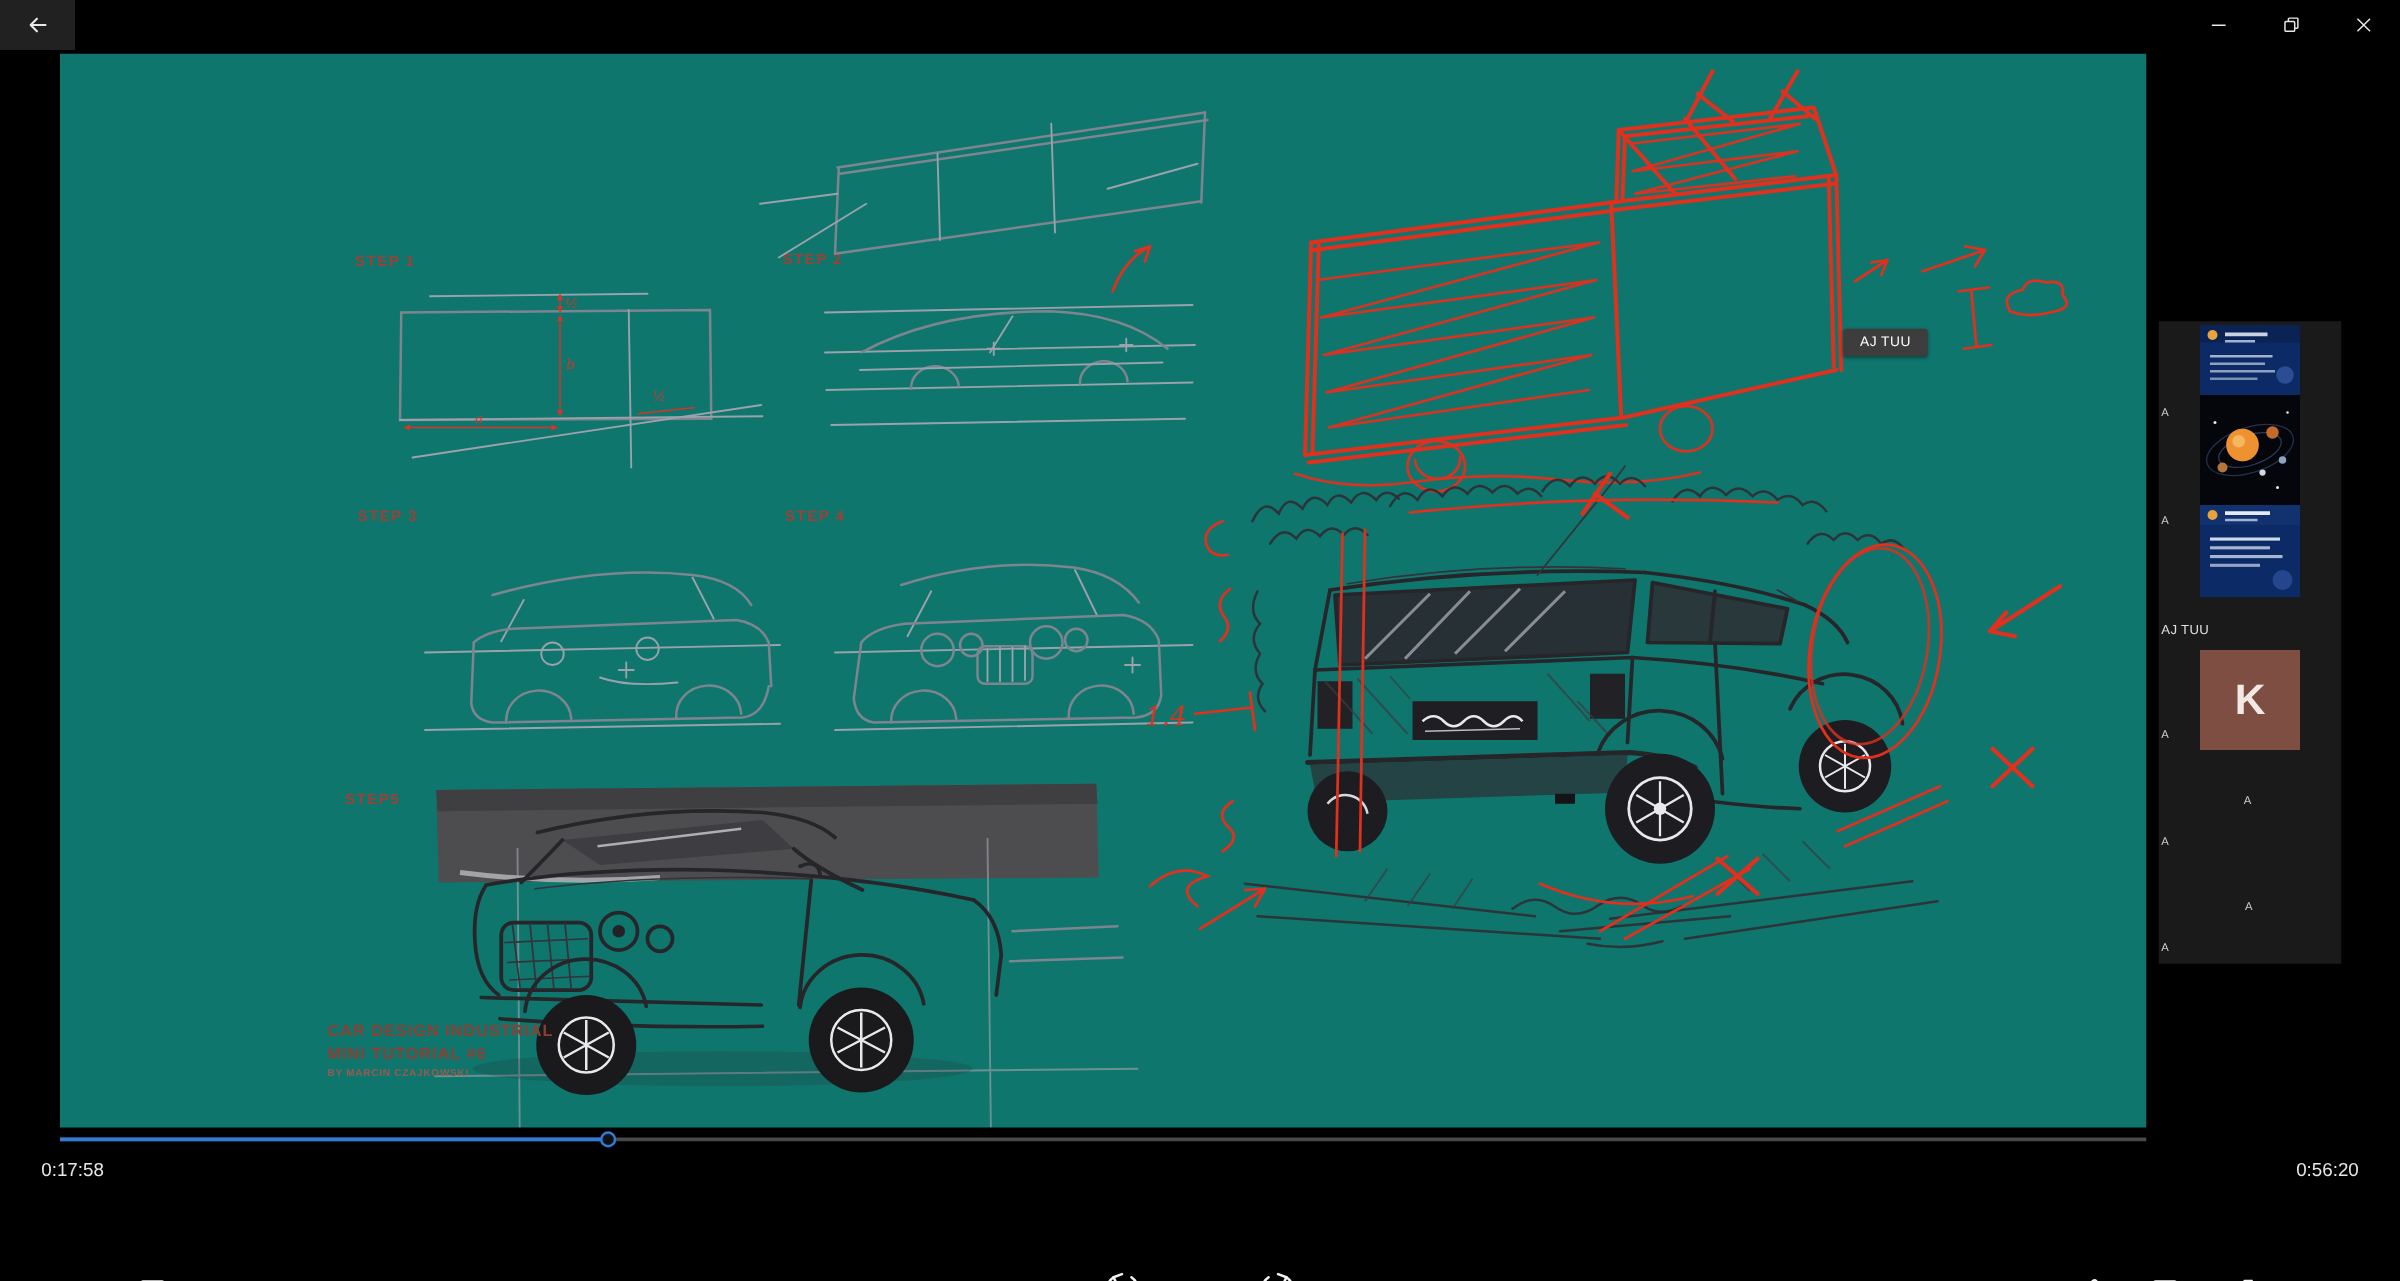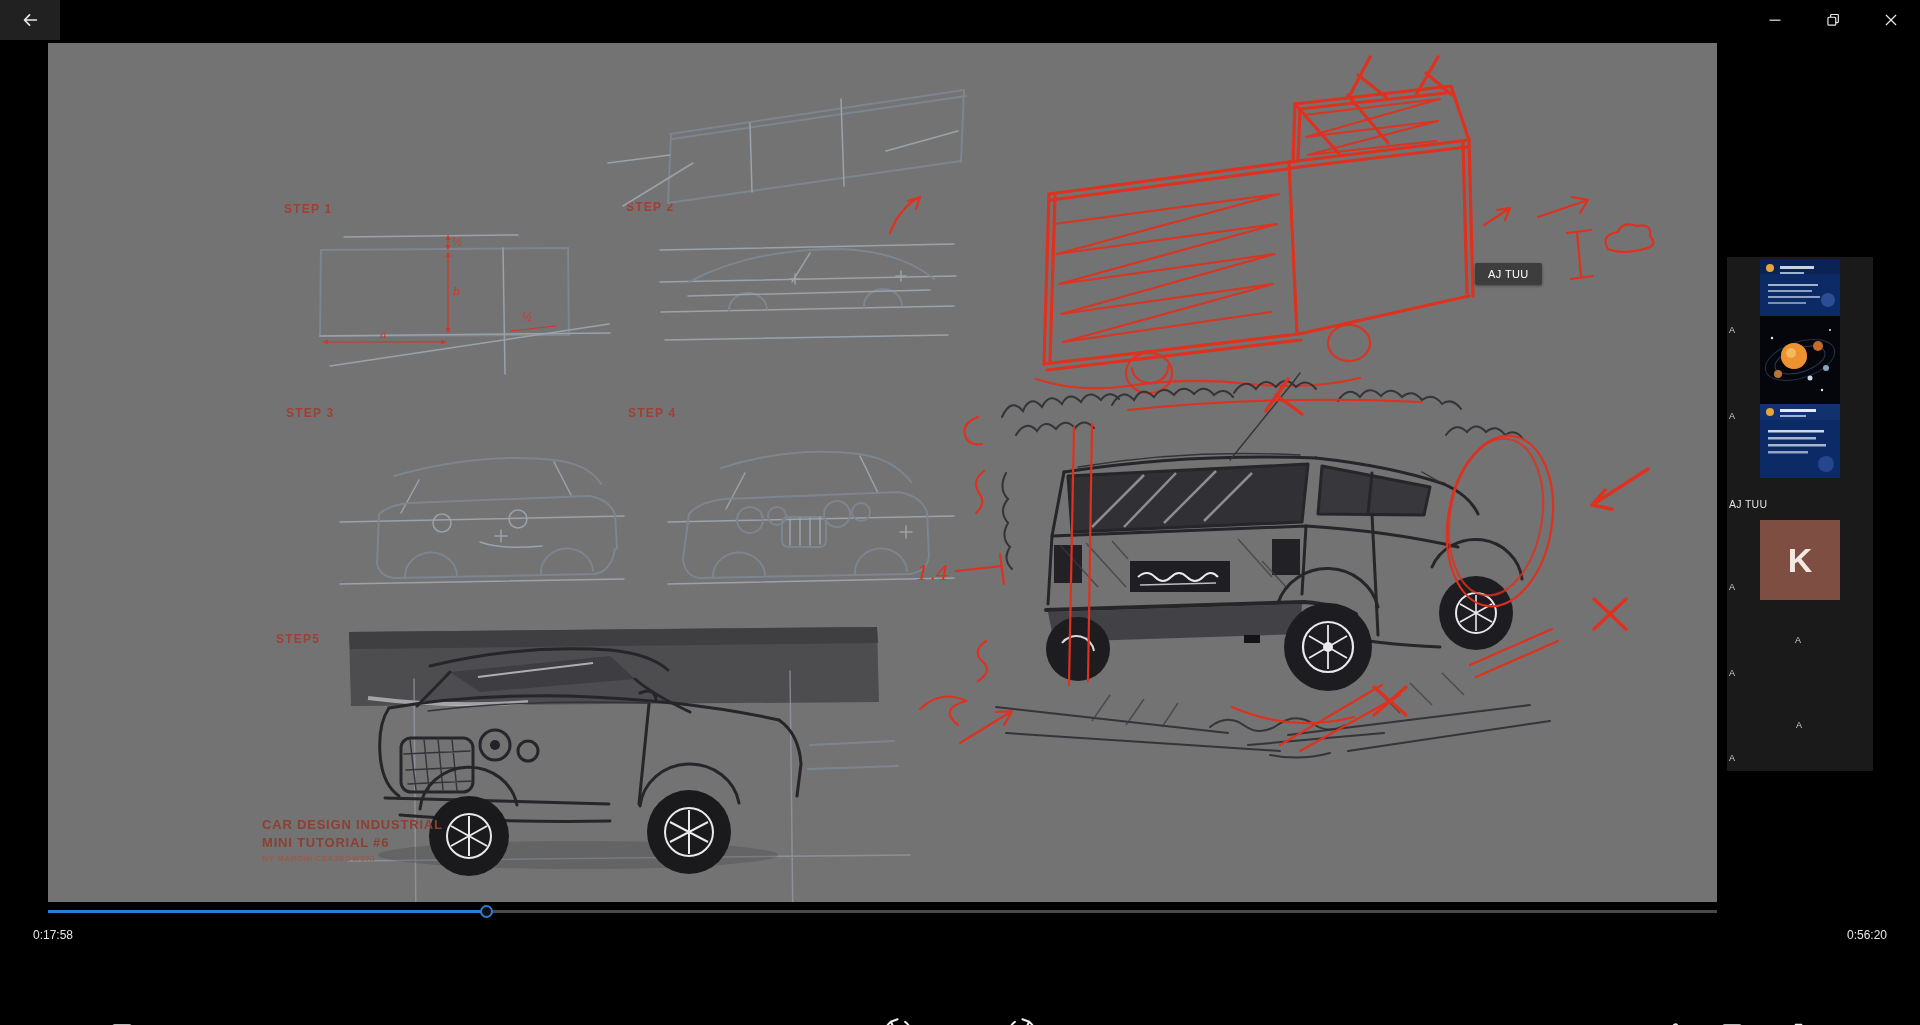--- a/index.html
+++ b/index.html
@@ -7,21 +7,21 @@
   .app{position:absolute;inset:0;width:1920px;height:1025px;background:#000}
 
   
   .back-btn{position:absolute;left:0;top:0;width:60px;height:40px;background:#212121;border:none;cursor:pointer;display:flex;align-items:center;justify-content:center}
   .back-btn svg{width:22px;height:22px}
   .win-controls{position:absolute;right:0;top:0;display:flex}
   .win-btn{width:58px;height:40px;background:transparent;border:none;display:flex;align-items:center;justify-content:center;cursor:pointer}
   .win-btn svg{width:22px;height:22px}
 
   
-  .canvas{position:absolute;left:48px;top:43px;width:1669px;height:859px;background:#737373;overflow:hidden;cursor:pointer}
+  .canvas{position:absolute;left:48px;top:43px;width:1669px;height:859px;background:#0f766e;overflow:hidden;cursor:pointer}
   svg.sketch{position:absolute;inset:0;width:100%;height:100%}
   .tooltip{position:absolute;left:1427px;top:220px;background:#3d3d3d;color:#fff;font-size:11px;padding:5px 13px;border-radius:2px;letter-spacing:.4px;box-shadow:0 1px 3px rgba(0,0,0,.4)}
 
   
   .pc{stroke:#9aa2ab;stroke-width:1.5;fill:none;stroke-linecap:round}
   .pc2{stroke:#7d858f;stroke-width:2;fill:none;stroke-linecap:round}
   .ink{stroke:#26262a;stroke-width:3;fill:none;stroke-linecap:round;stroke-linejoin:round}
   .inkt{stroke:#33333a;stroke-width:1.4;fill:none;stroke-linecap:round}
   .inks{stroke:#2e2e33;stroke-width:2;fill:none;stroke-linecap:round;opacity:.9}
   .inkh{stroke:#3a3a40;stroke-width:1.5;fill:none;opacity:.7}
@@ -43,21 +43,21 @@
   .presenter-label{position:absolute;left:2px;top:241px;color:#e0e0e0;font-size:10.5px;letter-spacing:.3px}
   .avatar{position:absolute;left:33px;top:263px;width:80px;height:80px;background:#7d4e41;display:flex;align-items:center;justify-content:center;cursor:pointer}
   .avatar span{color:#f2e9e4;font-size:34px;font-weight:bold}
   .marker{position:absolute;color:#cfcfcf;font-size:9px}
 
   
   .progress{position:absolute;left:48px;top:905px;width:1669px;height:13px;cursor:pointer}
   .progress-track{position:absolute;left:0;top:5px;width:100%;height:3px;background:#4a4a4a}
   .progress-fill{position:absolute;left:0;top:5px;height:3px;background:#2e7cd6}
   .progress-knob{position:absolute;top:0;width:13px;height:13px;border-radius:50%;border:2px solid #2e7cd6;background:#101010;transform:translateX(-7px)}
-  .time{position:absolute;color:#e6e6e6;font-size:12px;top:928px}
+  .time{position:absolute;color:#e6e6e6;font-size:15px;top:928px}
   .time-elapsed{left:33px}
   .time-duration{right:33px;text-align:center}
   .ctl{position:absolute;top:1010px;width:44px;height:44px;background:transparent;border:none;display:flex;align-items:center;justify-content:center;cursor:pointer}
   .ctl svg{width:24px;height:24px}
   .ctl.skip svg{width:34px;height:34px}
 </style>
 </head>
 <body>
 
 <div class="app">

